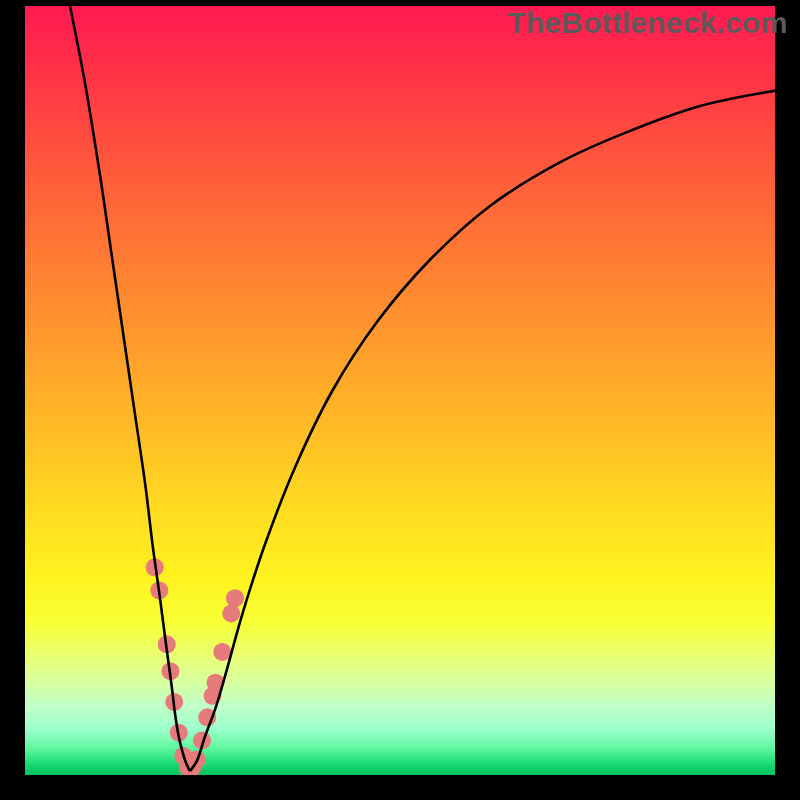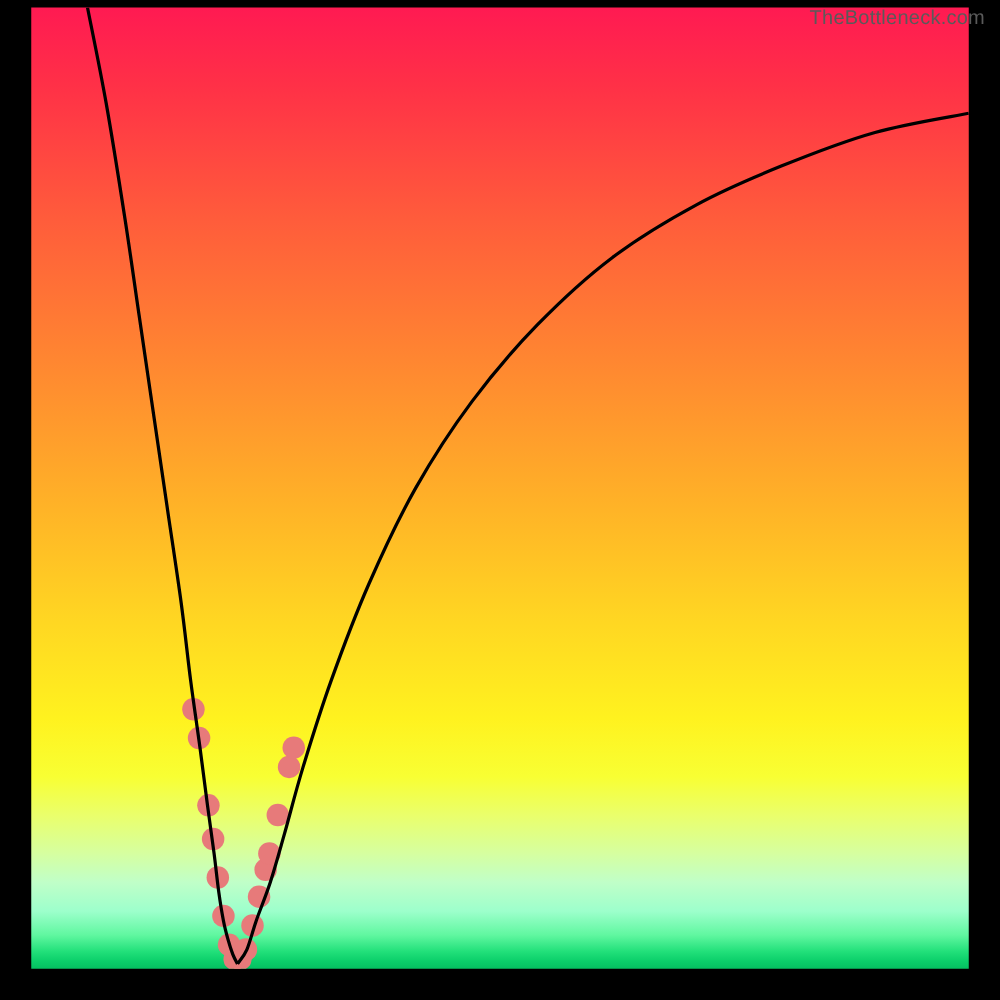--- a/index.html
+++ b/index.html
@@ -50,22 +50,22 @@
     position: absolute;
     inset: 0;
     width: 100%;
     height: 100%;
   }
   .watermark {
     position: absolute;
     top: 6px;
     right: 12px;
     color: #5a5a5a;
-    font-size: 16px;
-    font-weight: 400;
+    font-size: 30px;
+    font-weight: 700;
     letter-spacing: 0.2px;
     user-select: none;
   }
 </style>
 </head>
 <body>
 
 <div class="frame">
   <div class="plot">
     <div class="gradient"></div>

